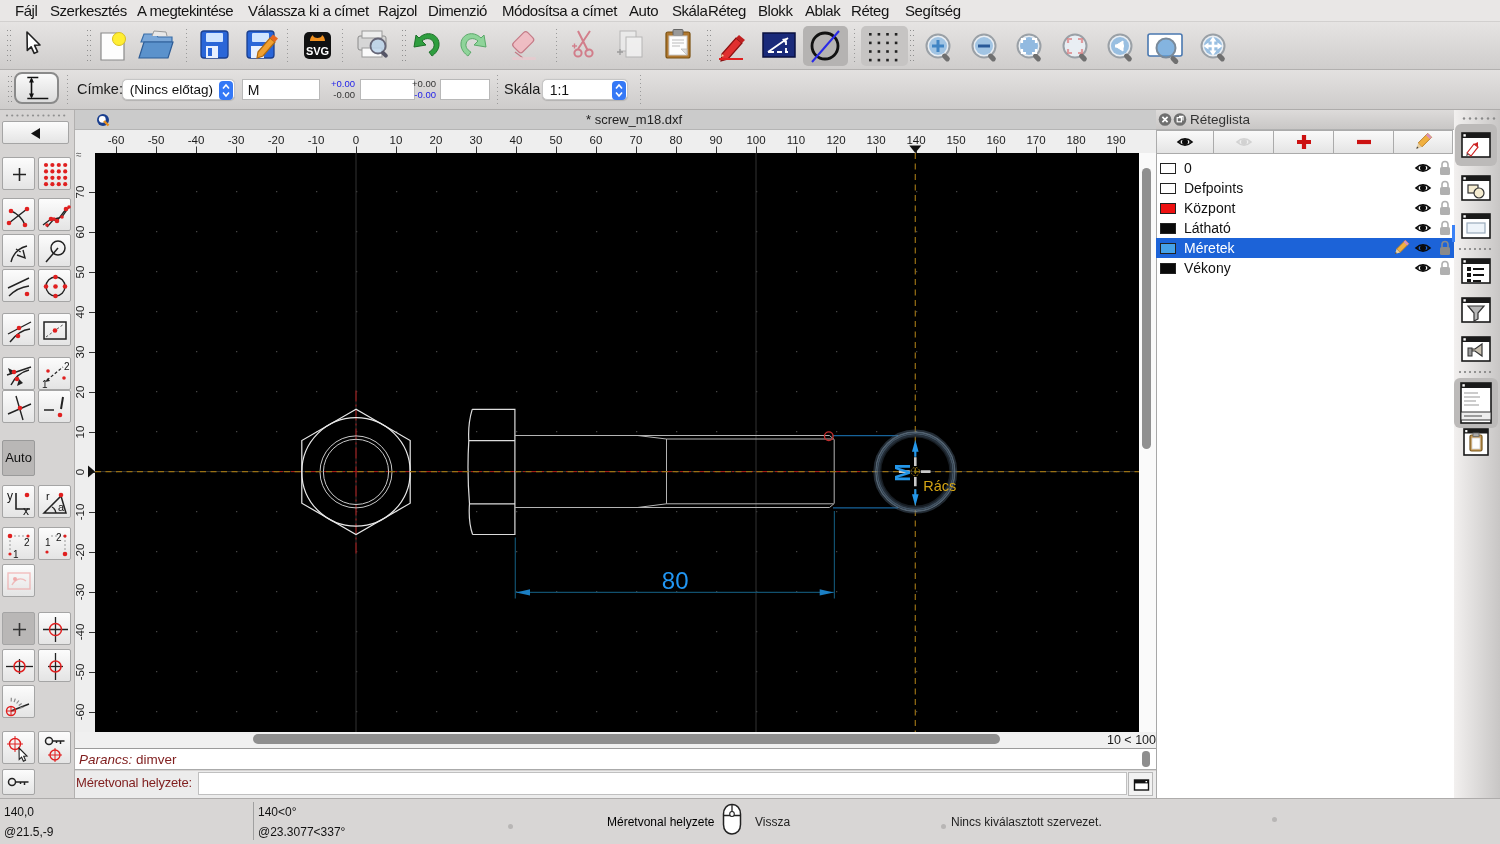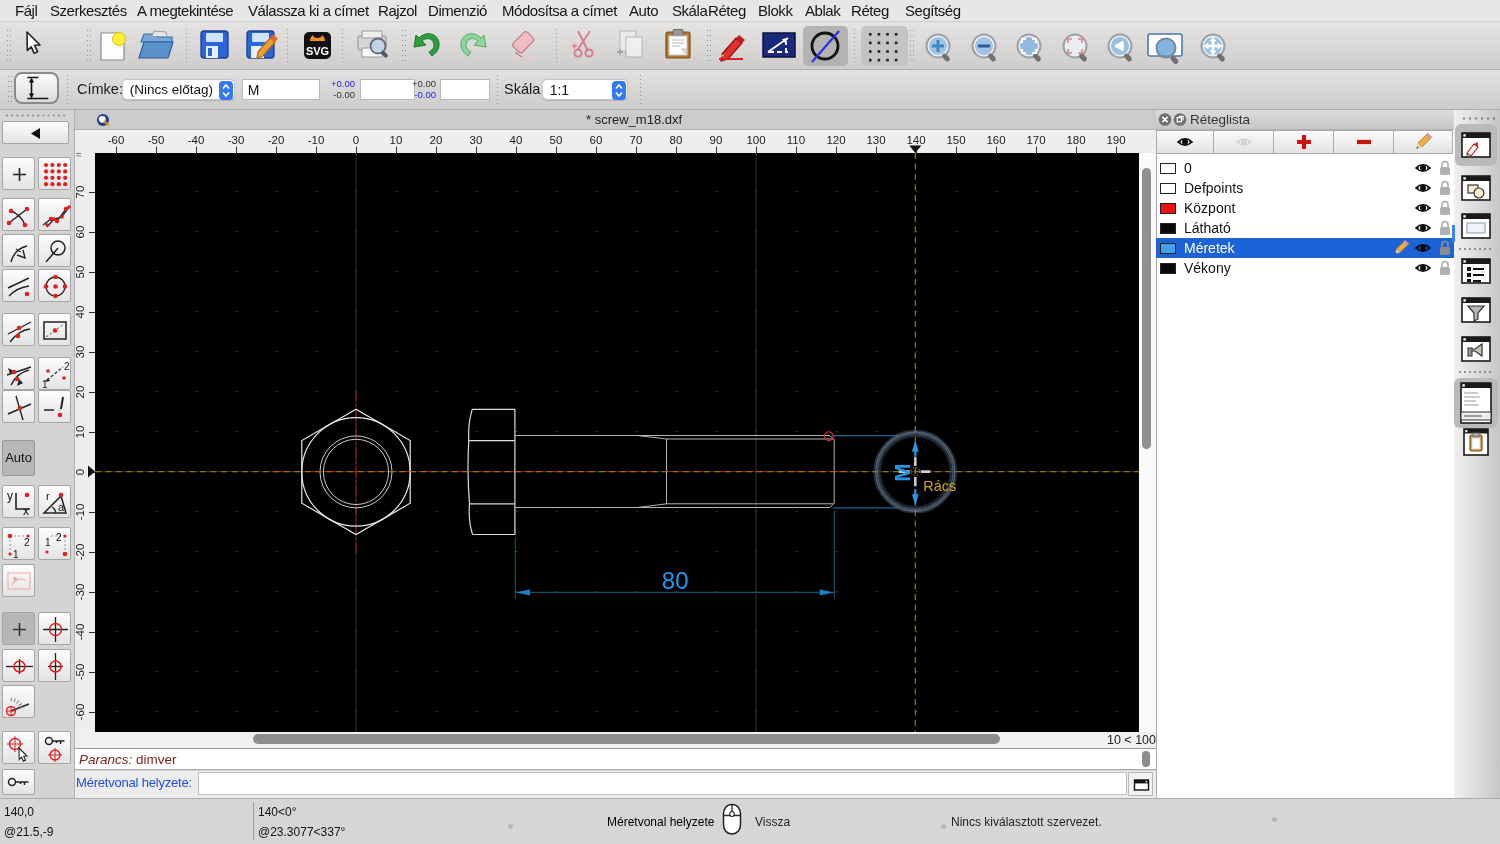--- a/index.html
+++ b/index.html
@@ -392,21 +392,21 @@
 <div style="position:absolute;left:75px;top:732px;width:1081px;height:15.5px;background:#f0f0f0"></div>
 <div style="position:absolute;left:253px;top:734px;width:747px;height:10px;background:#8e8e8e;border-radius:5px"></div>
 <div style="position:absolute;left:1100px;top:732.5px;width:56px;height:14px;font-family:'Liberation Sans',sans-serif;font-size:12.5px;color:#1a1a1a;text-align:right">10 &lt; 100</div>
 <div style="position:absolute;left:1139px;top:153px;width:17px;height:579px;background:#fafafa"></div>
 <div style="position:absolute;left:1141.5px;top:168px;width:9px;height:281px;background:#909090;border-radius:4.5px"></div>
 <div style="position:absolute;left:75px;top:747.5px;width:1081px;height:22.5px;background:#fff;border-top:1px solid #9a9a9a;border-bottom:1px solid #aaa">
     <div style="font-family:'Liberation Sans',sans-serif;font-size:13.5px;padding:3px 0 0 4px;color:#7f1d1d"><i>Parancs:</i> dimver</div>
   </div>
 <div style="position:absolute;left:1142px;top:750.5px;width:7.5px;height:16px;background:#8e8e8e;border-radius:3.75px"></div>
 <div style="position:absolute;left:75px;top:770.5px;width:1081px;height:27px;background:#ececec">
-    <div style="position:absolute;left:1px;top:4px;font-family:'Liberation Sans',sans-serif;font-size:13px;letter-spacing:-0.2px;color:#1d4ed8">Méretvonal helyzete:</div>
+    <div style="position:absolute;left:1px;top:4px;font-family:'Liberation Sans',sans-serif;font-size:13px;letter-spacing:-0.2px;color:#7f1d1d">Méretvonal helyzete:</div>
     <div style="position:absolute;left:123px;top:1.5px;width:929px;height:23px;background:#fff;border:1px solid #c0c0c0"></div>
   </div>
 <div style="position:absolute;left:1128px;top:771.5px;width:25px;height:24px;background:#f2f2f2;border:1px solid #b8b8b8"><svg width="25" height="24" xmlns="http://www.w3.org/2000/svg">
       <rect x="5.5" y="7" width="14" height="10" fill="#fff" stroke="#111" stroke-width="1.4"></rect>
       <rect x="5.5" y="7" width="14" height="3.4" fill="#111"></rect>
       <rect x="16.5" y="8" width="1.6" height="1.3" fill="#fff"></rect>
     </svg></div>
 <div style="position:absolute;left:75px;top:130px;width:1081px;height:23px;background:#eeeeee"></div>
 <svg width="1081" height="23" style="position:absolute;left:75px;top:130px" xmlns="http://www.w3.org/2000/svg">
     <text x="41" y="13.5" font-size="11.5" fill="#1c1c1c" text-anchor="middle" font-family="'Liberation Sans',sans-serif">-60</text>

